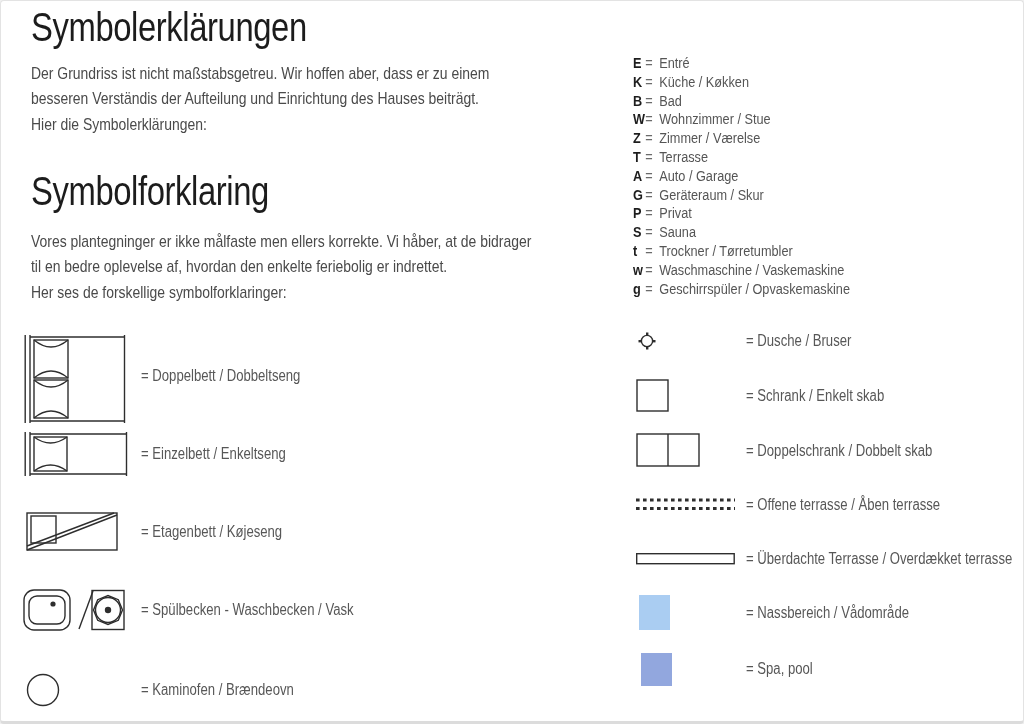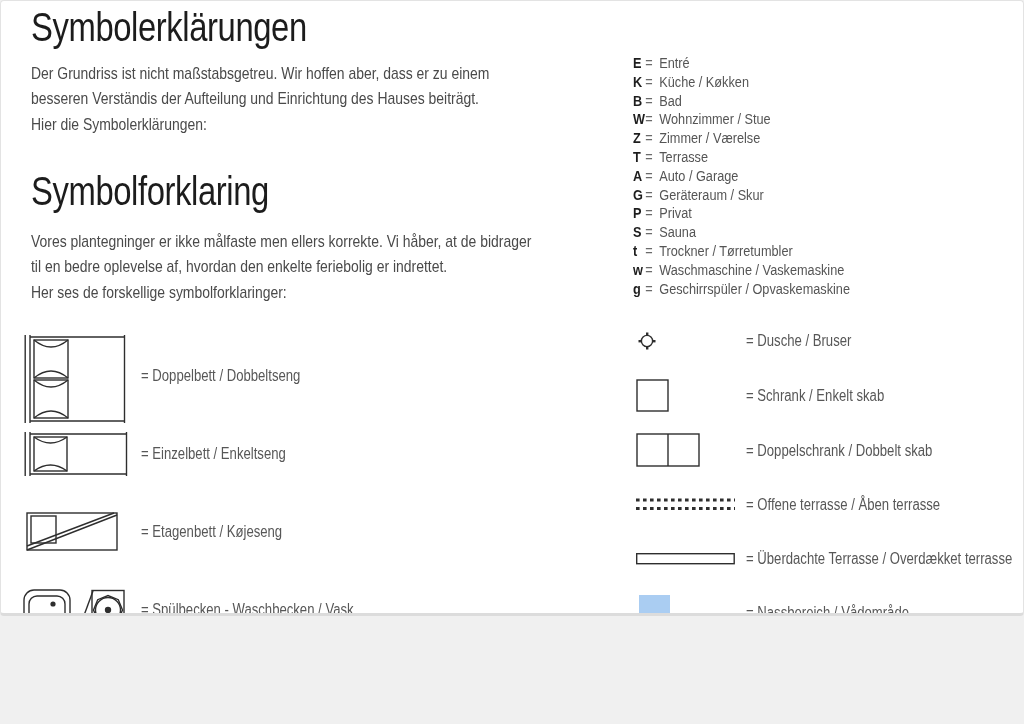--- a/index.html
+++ b/index.html
@@ -1,17 +1,17 @@
 <!DOCTYPE html>
 <html><head>
 <meta charset="utf-8">
 <style>
   html,body{margin:0;padding:0;background:#f0f0f0;}
   body{width:1024px;height:724px;font-family:"Liberation Sans",sans-serif;}
-  #page{position:relative;width:1024px;height:616px;background:#ffffff;
+  #page{position:relative;width:1024px;height:724px;background:#ffffff;
         border:1px solid #e3e3e3;border-bottom:3px solid #dcdcdc;border-radius:4px;
         box-sizing:border-box;overflow:hidden;}
   .abs{position:absolute;}
   .cx{transform:scaleX(0.82);transform-origin:0 0;white-space:nowrap;}
   h1{margin:0;font-size:41px;font-weight:400;color:#1c1c1c;letter-spacing:-0.5px;
      transform:scaleX(0.80);transform-origin:0 0;white-space:nowrap;}
   .para{font-size:17px;line-height:25.3px;color:#4a4a4a;}
   .codes{font-size:15.5px;line-height:18.8px;}
   .code-row{display:grid;grid-template-columns:15px 17px auto;}
   .code-letter{font-weight:700;color:#1d1d1d;}

